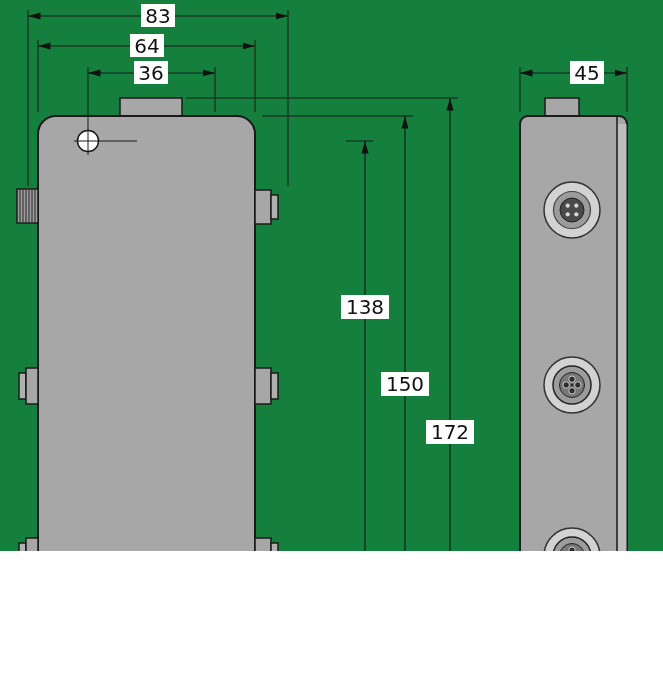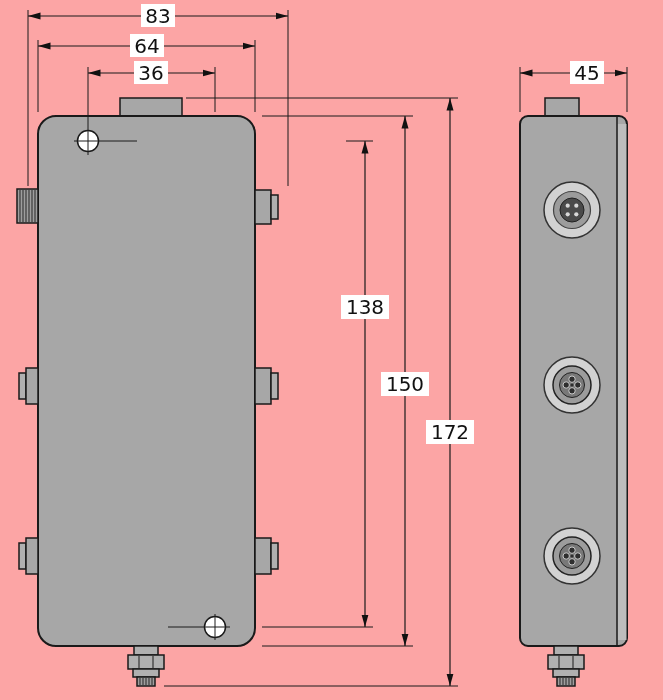--- a/index.html
+++ b/index.html
@@ -1,18 +1,18 @@
 <!DOCTYPE html>
 <html><head>
 <meta charset="utf-8">
 <style>
   * { margin: 0; padding: 0; box-sizing: border-box; }
   html, body { background: #ffffff; }
   body { font-family: "DejaVu Sans", "Liberation Sans", sans-serif; }
-  .stage { position: relative; width: 663px; height: 700px; background: #fca5a5; overflow: hidden; }
+  .stage { position: relative; width: 663px; height: 551px; background: #15803d; overflow: hidden; }
   svg { display: block; }
   svg text { font-family: "DejaVu Sans", "Liberation Sans", sans-serif; font-size: 20px; fill: #111; }
   .dimtext { text-anchor: middle; }
   .dim  { stroke: #1a1a1a; stroke-width: 1.2; fill: none; }
   .ext  { stroke: #1a1a1a; stroke-width: 1; fill: none; }
   .outline2 { stroke: #1a1a1a; stroke-width: 2; }
   .outline1 { stroke: #1a1a1a; stroke-width: 1.5; }
   .thin { stroke: #1a1a1a; stroke-width: 1; fill: none; }
   .hatch { stroke: #3a3a3a; stroke-width: 1.2; fill: none; }
   .labelbg { fill: #ffffff; }

